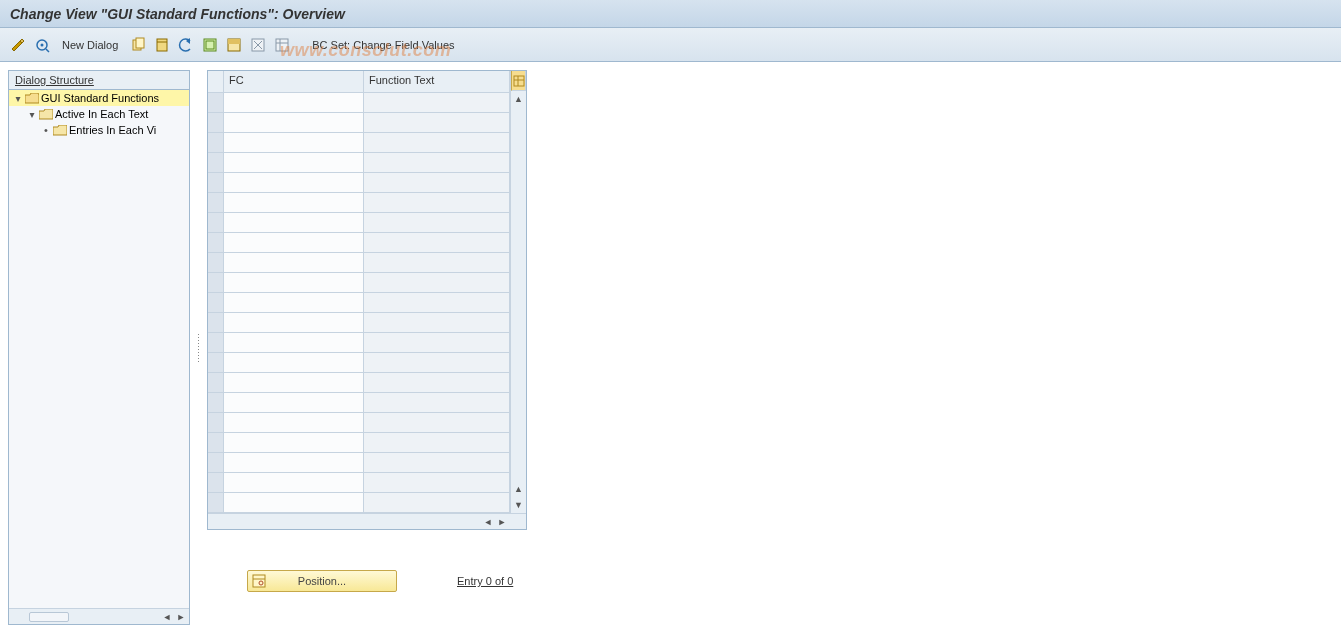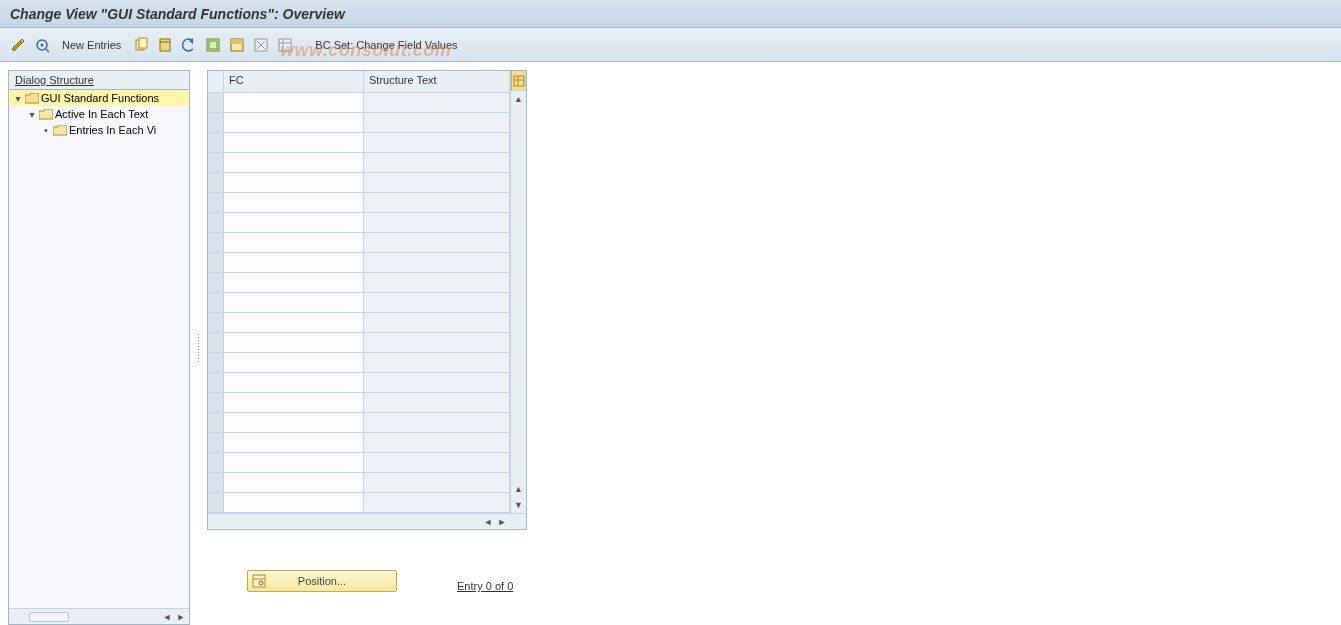--- a/index.html
+++ b/index.html
@@ -276,21 +276,21 @@
     display: flex;
     align-items: center;
     justify-content: flex-end;
     padding-right: 18px;
     gap: 2px;
   }
 
   
   .table-footer {
     display: flex;
-    align-items: flex-end;
+    align-items: center;
     gap: 60px;
     margin-top: 40px;
     padding-left: 40px;
   }
   .position-btn {
     height: 22px;
     width: 150px;
     background: linear-gradient(to bottom, #fff9d6 0%, #f8e896 100%);
     border: 1px solid #c6a84a;
     display: flex;
@@ -329,21 +329,21 @@
       </svg>
   </span>
   <span class="toolbar-btn">
     <svg width="16" height="16">
         <circle cx="8" cy="8" r="5" fill="none" stroke="#2a6fb0" stroke-width="1.5"></circle>
         <circle cx="8" cy="8" r="1.5" fill="#2a6fb0"></circle>
         <line x1="12" y1="12" x2="15" y2="15" stroke="#2a6fb0" stroke-width="1.5"></line>
       </svg>
   </span>
   <span class="toolbar-text-btn">
-    <span>New Entries</span>
+    <span>New Dialog</span>
   </span>
   <span class="toolbar-btn">
     <svg width="16" height="16">
         <rect x="3" y="3" width="8" height="10" fill="#f6e6a8" stroke="#b08a20"></rect>
         <rect x="6" y="1" width="8" height="10" fill="#fff6c8" stroke="#b08a20"></rect>
       </svg>
   </span>
   <span class="toolbar-btn">
     <svg width="16" height="16">
         <rect x="3" y="2" width="10" height="12" fill="#f0d880" stroke="#8a6a00"></rect>
@@ -436,21 +436,21 @@
       <div class="dots"></div>
     </div>
 
   <div class="table-panel">
     <div class="table-wrap">
       <div class="grid">
         <div class="grid-rows">
           <div class="grid-header">
             <div class="gh sel"></div>
             <div class="gh fc">FC</div>
-            <div class="gh ft">Structure Text</div>
+            <div class="gh ft">Function Text</div>
           </div>
           <div id="grid-body">
               <div class="grid-row">
                 <div class="gc sel"></div>
                 <div class="gc fc"></div>
                 <div class="gc ft"></div>
               </div>
               <div class="grid-row">
                 <div class="gc sel"></div>
                 <div class="gc fc"></div>

